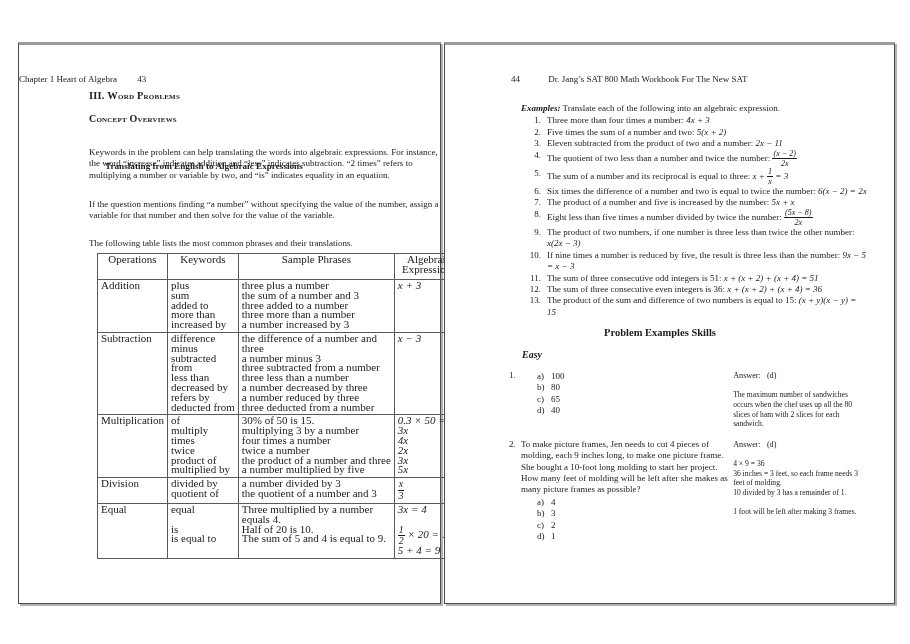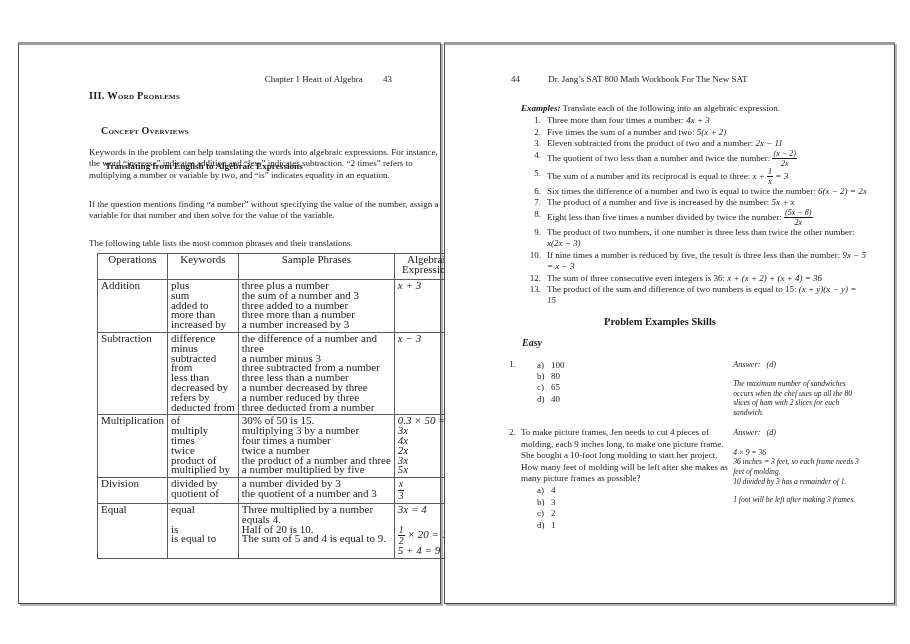--- a/index.html
+++ b/index.html
@@ -5,26 +5,26 @@
   html,body{margin:0;padding:0;width:910px;height:644px;background:#ffffff;overflow:hidden;
     font-family:"Liberation Serif","DejaVu Serif",serif;color:#1b1b1b;}
   .spread{position:relative;width:910px;height:644px;}
   .page{position:absolute;top:42px;height:558px;background:#fff;
     border:1px solid #4a4a4a;border-top:3px solid #9b9b9b;
     box-shadow:2px 2px 0 #b3b3b3;}
   #page-left{left:18px;width:421px;}
   #page-right{left:444px;width:449px;}
 
   
-  .lp-header{position:absolute;top:29px;left:0;right:48px;text-align:right;font-size:9px;}
+  .lp-header{position:absolute;top:29px;left:0;right:48px;font-size:9px;}
   .lp-header .pgnum{display:inline-block;margin-left:18px;}
   .lp-h1{position:absolute;top:45px;left:70px;font-size:10.5px;font-weight:bold;
     font-variant:small-caps;letter-spacing:.2px;margin:0;}
   .lp-h2{position:absolute;top:68px;left:70px;font-size:10px;font-weight:bold;
-    font-variant:small-caps;letter-spacing:.2px;margin:12px;}
+    font-variant:small-caps;letter-spacing:.2px;margin:0;}
   .lp-h3{position:absolute;top:100px;left:70px;font-size:9.2px;font-weight:bold;margin:16px;}
   .lp-p{position:absolute;left:70px;width:360px;font-size:9px;line-height:11.4px;margin:0;}
   #lp-p1{top:102px;}
   #lp-p2{top:154px;}
   #lp-intro{top:193px;}
 
   table.xlate{position:absolute;top:208px;left:78px;border-collapse:collapse;
     font-size:11px;line-height:9.8px;table-layout:fixed;}
   table.xlate th,table.xlate td{border:1px solid #5a5a5a;padding:1px 3px 2px 3px;
     vertical-align:top;font-weight:normal;text-align:left;}
@@ -51,21 +51,21 @@
   ol.examples li{position:relative;padding-left:28px;margin:0;}
   ol.examples .num{position:absolute;left:2px;width:20px;text-align:right;}
   .ps-title{width:282px;text-align:center;font-size:10.5px;font-weight:bold;margin:9px 0 0 0;}
   .easy{font-size:10px;font-weight:bold;font-style:italic;margin:10px 0 0 3px;}
   .q{display:flex;margin:10px 0 0 -10px;}
   .q-main{width:237px;position:relative;padding-left:12px;box-sizing:border-box;}
   .q-num{position:absolute;left:0;top:0;}
   .choices{margin:1px 0 0 16px;}
   .choice .cl{display:inline-block;min-width:9px;}
   .choice .cv{display:inline-block;margin-left:5px;}
-  .q-side{width:142px;font-style:italic;}
+  .q-side{width:142px;}
   .ans{font-size:8.2px;}
   .ans .av{margin-left:6px;}
   .note{font-size:7.6px;line-height:9.6px;margin-top:9px;}
   .note div{margin:0;}
 </style>
 </head>
 <body>
 
 <div class="spread">
 
@@ -219,20 +219,21 @@
           <li><span class="num">1.</span><span>Three more than four times a number: </span><span class="m">4x + 3</span></li>
           <li><span class="num">2.</span><span>Five times the sum of a number and two: </span><span class="m">5(x + 2)</span></li>
           <li><span class="num">3.</span><span>Eleven subtracted from the product of two and a number: </span><span class="m">2x − 11</span></li>
           <li><span class="num">4.</span><span>The quotient of two less than a number and twice the number: </span><span class="frac"><span class="fn">(x − 2)</span><span class="fd">2x</span></span></li>
           <li><span class="num">5.</span><span>The sum of a number and its reciprocal is equal to three: </span><span class="m">x + </span><span class="frac"><span class="fn">1</span><span class="fd">x</span></span><span class="m"> = 3</span></li>
           <li><span class="num">6.</span><span>Six times the difference of a number and two is equal to twice the number: </span><span class="m">6(x − 2) = 2x</span></li>
           <li><span class="num">7.</span><span>The product of a number and five is increased by the number: </span><span class="m">5x + x</span></li>
           <li><span class="num">8.</span><span>Eight less than five times a number divided by twice the number: </span><span class="frac"><span class="fn">(5x − 8)</span><span class="fd">2x</span></span></li>
           <li><span class="num">9.</span><span>The product of two numbers, if one number is three less than twice the other number:  </span><span class="m">x(2x − 3)</span></li>
           <li><span class="num">10.</span><span>If nine times a number is reduced by five, the result is three less than the number: </span><span class="m">9x − 5 = x − 3</span></li>
+          <li><span class="num">11.</span><span>The sum of three consecutive odd integers is 51: </span><span class="m">x + (x + 2) + (x + 4) = 51</span></li>
           <li><span class="num">12.</span><span>The sum of three consecutive even integers is 36: </span><span class="m">x + (x + 2) + (x + 4) = 36</span></li>
           <li><span class="num">13.</span><span>The product of the sum and difference of two numbers is equal to 15: </span><span class="m">(x + y)(x − y) = 15</span></li>
         </ol>
       <h2 class="ps-title">Problem Examples Skills</h2>
       <div class="easy">Easy</div>
       <div id="questions">
           <div class="q">
             <div class="q-main"><span class="q-num">1.</span><div class="choices">
                 <div class="choice"><span class="cl">a)</span><span class="cv">100</span></div>
                 <div class="choice"><span class="cl">b)</span><span class="cv">80</span></div>

